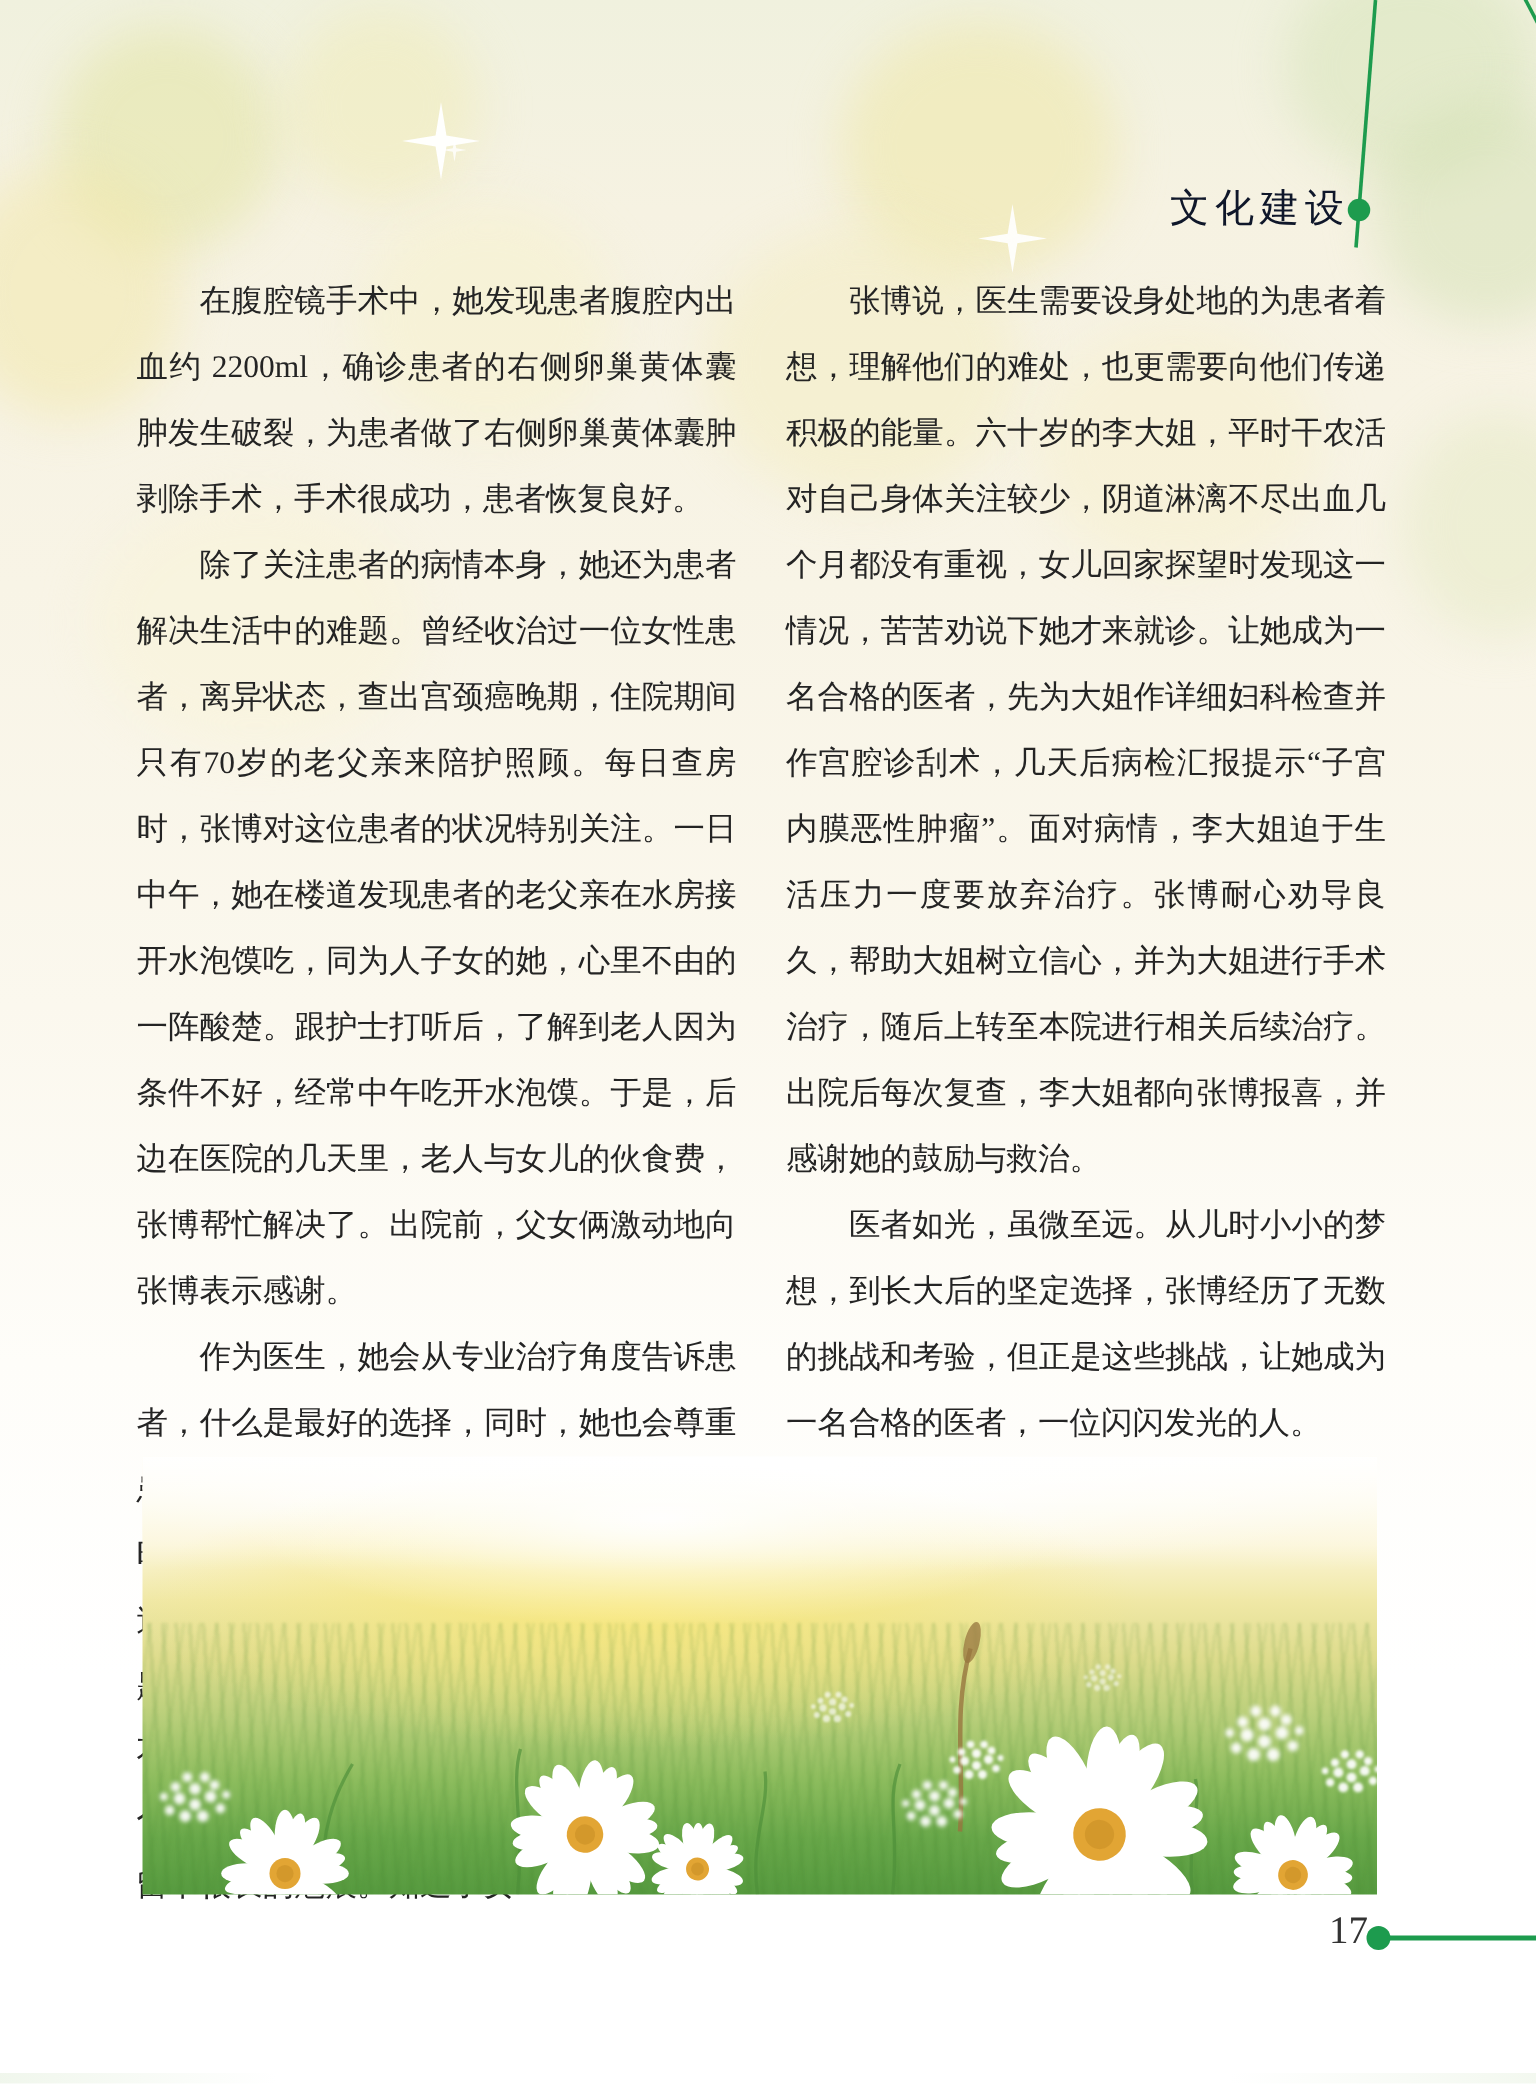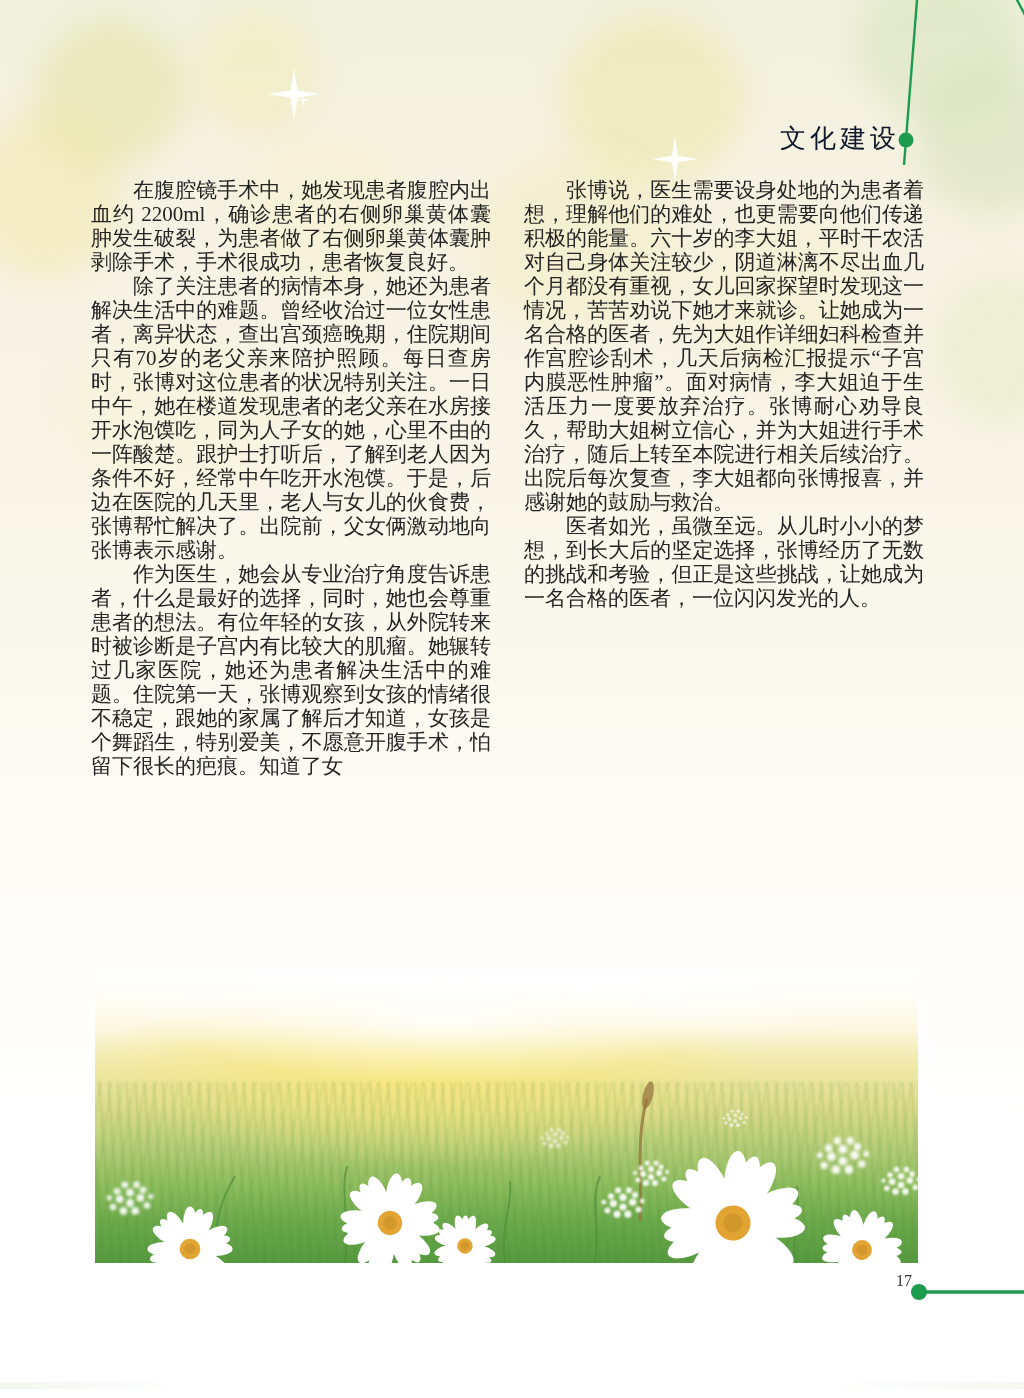--- a/index.html
+++ b/index.html
@@ -33,21 +33,21 @@
     position:absolute;left:780px;top:121px;width:130px;
     font-family:"DejaVu Sans","Liberation Sans",sans-serif;
     font-size:26px;letter-spacing:4px;color:#0f172a;white-space:nowrap;
   }
   .deco-svg{position:absolute;left:0;top:0;pointer-events:none;}
   
   .col{position:absolute;top:178px;width:400px;}
   .col-left{left:91px;}
   .col-right{left:524px;}
   .col p{
-    margin:0;font-size:21px;line-height:24px;color:#242424;
+    margin:0;font-size:21px;line-height:44px;color:#242424;
     text-align:justify;text-justify:inter-ideograph;
   }
   .col p.indent{text-indent:2em;}
   
   .photo{
     position:absolute;left:95px;top:971px;width:823px;height:292px;overflow:hidden;
     background:
       radial-gradient(ellipse 55% 40% at 42% 14%, rgba(255,255,255,.95), rgba(255,255,255,0) 62%),
       radial-gradient(ellipse 60% 48% at 40% 34%, rgba(250,232,120,.85), rgba(250,232,120,0) 68%),
       radial-gradient(ellipse 120% 60% at 50% 0%, #ffffff 6%, rgba(255,255,255,0) 48%),
@@ -60,21 +60,21 @@
       repeating-linear-gradient(-82deg, rgba(70,135,48,0) 0 9px, rgba(76,140,50,.22) 9px 11px);
   }
   .photo .haze{
     position:absolute;inset:0;
     background:linear-gradient(180deg, rgba(255,255,255,.85) 0%, rgba(255,255,255,0) 26%);
   }
   .flowers{position:absolute;left:0;top:0;}
   
   .page-number{
     position:absolute;left:872px;top:1272px;width:40px;text-align:right;
-    font-size:16px;color:#333333;
+    font-size:26px;color:#333333;
   }
   .footer-strip{
     position:absolute;left:0;top:1382px;width:1024px;height:7px;opacity:.6;
     background:linear-gradient(90deg, rgba(214,231,203,.6) 0%, rgba(255,255,255,0) 18%, rgba(255,255,255,0) 80%, rgba(219,234,208,.55) 100%);
   }
 </style>
 </head>
 <body>
 
 <div class="blob b1"></div>

